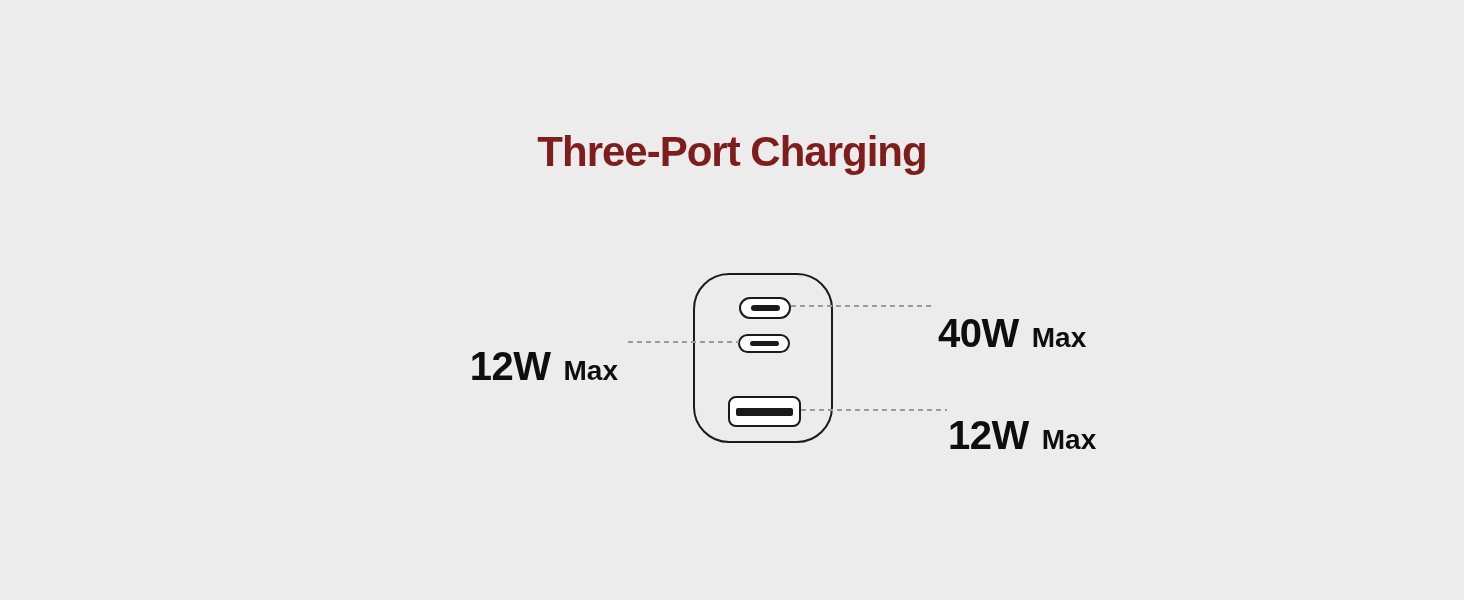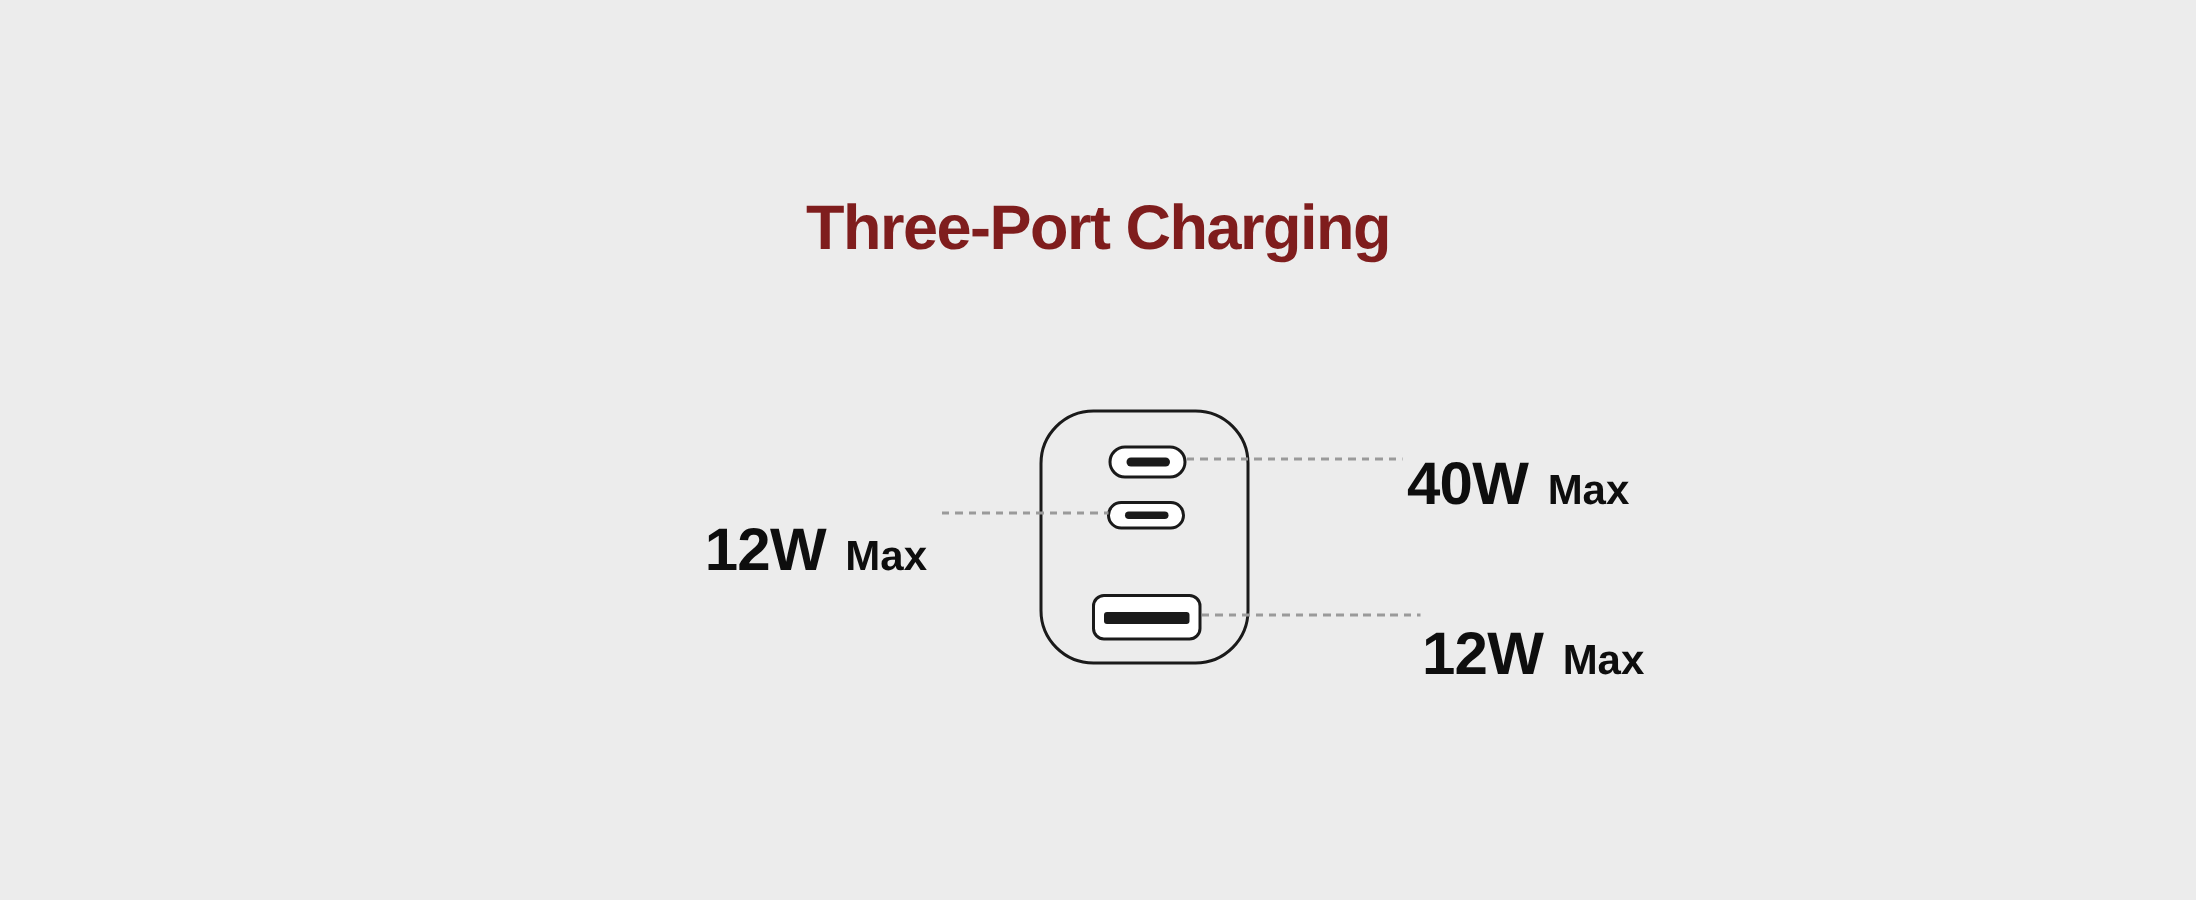--- a/index.html
+++ b/index.html
@@ -92,21 +92,21 @@
     font-size: 40px;
     font-weight: 700;
     letter-spacing: -0.5px;
   }
   .power-unit {
     font-size: 28px;
     font-weight: 700;
     margin-left: 13px;
     margin-top: 37px;
   }
-  .label-top-right    { left: 938px; top: 276px; }
+  .label-top-right    { left: 938px; top: 287px; }
   .label-left         { right: 846px; top: 320px; }
   .label-bottom-right { left: 948px; top: 389px; }
 </style>
 </head>
 <body>
 
 <div class="stage">
 
   <div class="title">Three-Port Charging</div>
 

